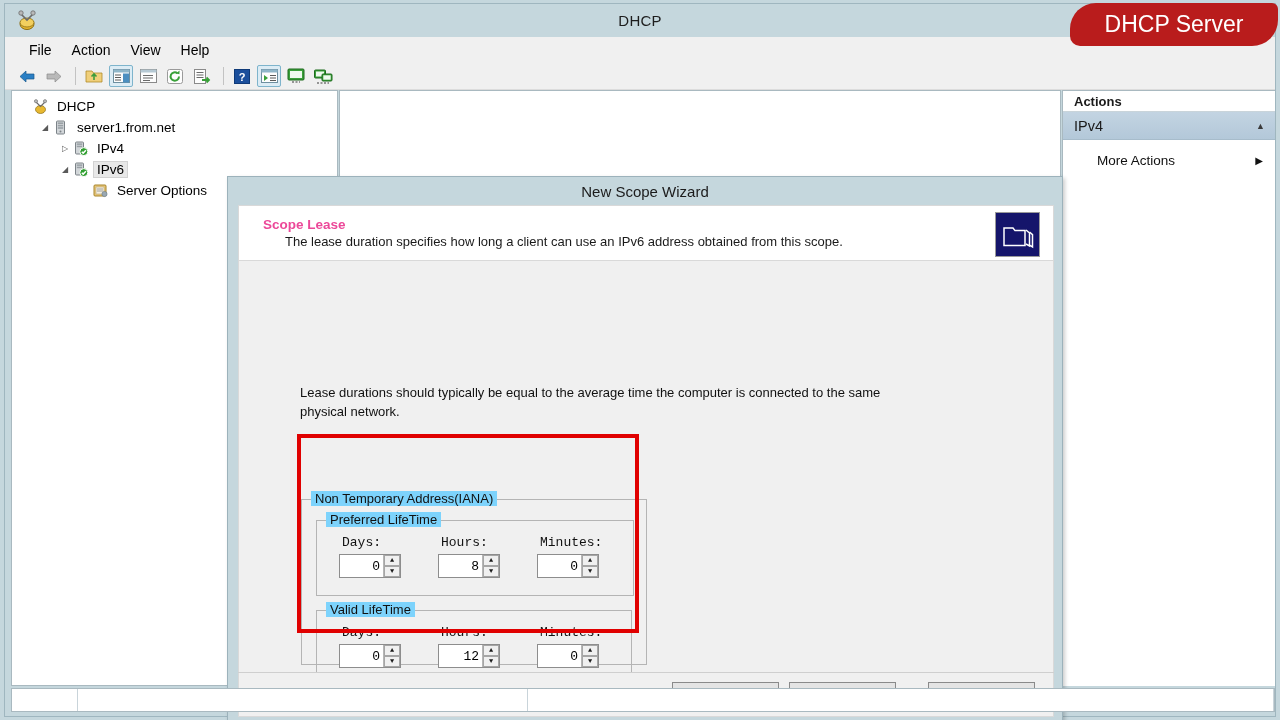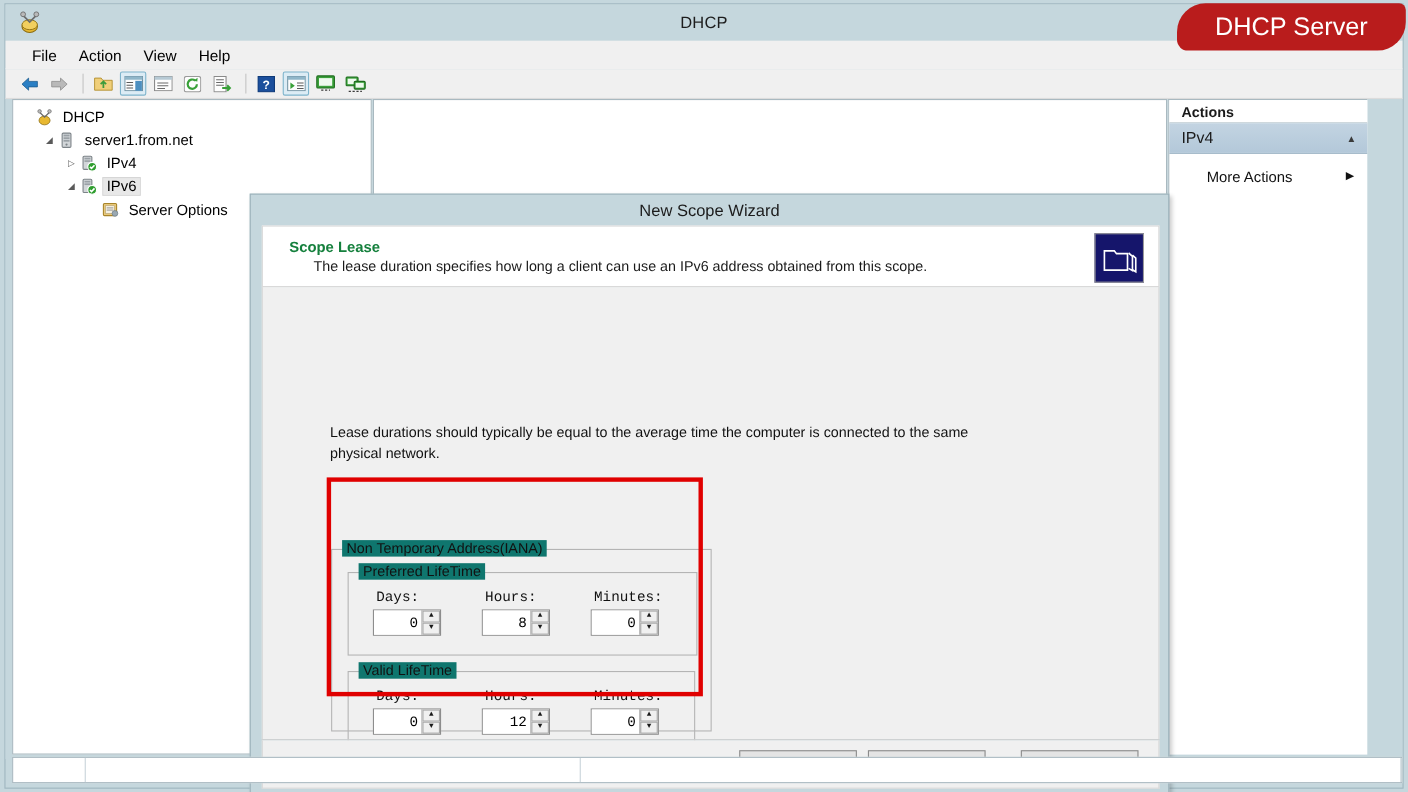--- a/index.html
+++ b/index.html
@@ -158,21 +158,21 @@
     width: 536px; height: 19px;
     background: #dcdcdc;
     border: 1px solid #b5b5b5;
     display: flex; align-items: center; justify-content: center;
     color: #5b5b5b; font-size: 10px; letter-spacing: 1px;
   }
 
   
   .actions-pane {
     position: absolute; left: 1057px; top: 0px;
-    width: 181px; height: 596px;
+    width: 213px; height: 596px;
     background: #ffffff;
     border-left: 1px solid #a9b9c0;
     border-top: 1px solid #a9b9c0;
   }
   .actions-header {
     height: 21px;
     background: #ffffff;
     border-bottom: 1px solid #c9d4da;
     display: flex; align-items: center;
     padding-left: 11px;
@@ -223,21 +223,21 @@
     position: absolute; left: 10px; top: 28px;
     width: 816px; height: 56px;
     background: #ffffff;
     border: 1px solid #d9d9d9;
     display: flex; align-items: center;
   }
   .wiz-header-text {
     padding-left: 24px;
   }
   .wiz-h1 {
-    font-size: 13.5px; font-weight: bold; color: #15803d;
+    font-size: 13.5px; font-weight: bold; color: #ec4899;
     margin-bottom: 2px;
   }
   .wiz-h2 {
     font-size: 13px; color: #1a1a1a;
     padding-left: 22px;
   }
   .wiz-header-icon {
     position: absolute; right: 13px; top: 6px;
     width: 45px; height: 45px;
     background: #15156b;
@@ -258,21 +258,21 @@
   }
 
   
   .gbox {
     position: absolute;
     border: 1px solid #b4b4b4;
   }
   .gbox > .legend {
     position: absolute;
     top: -9px; left: 9px;
-    background: #0f766e;
+    background: #7dd3fc;
     padding: 0 4px;
     font-size: 13px; color: #111;
     white-space: nowrap;
   }
   #gb-iana { left: 62px; top: 238px; width: 346px; height: 166px; }
   #gb-pref { left: 14px; top: 20px; width: 318px; height: 76px; }
   #gb-valid{ left: 14px; top: 110px; width: 316px; height: 76px; }
 
   .field-row {
     position: absolute; left: 0; top: 14px;

